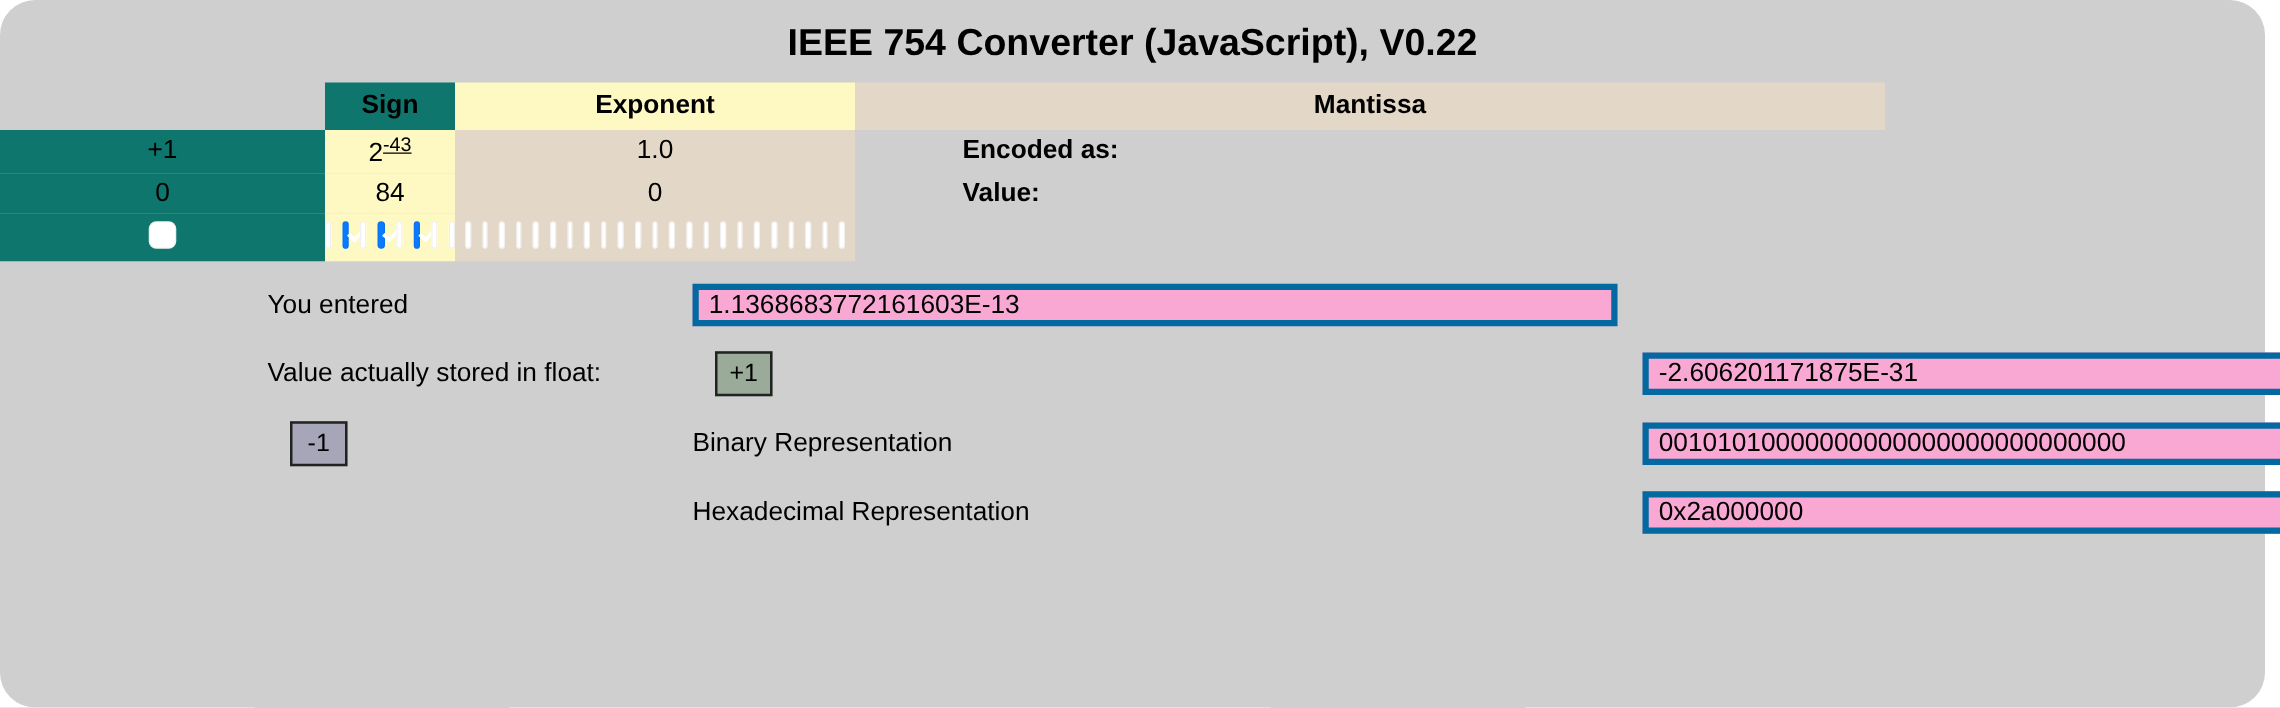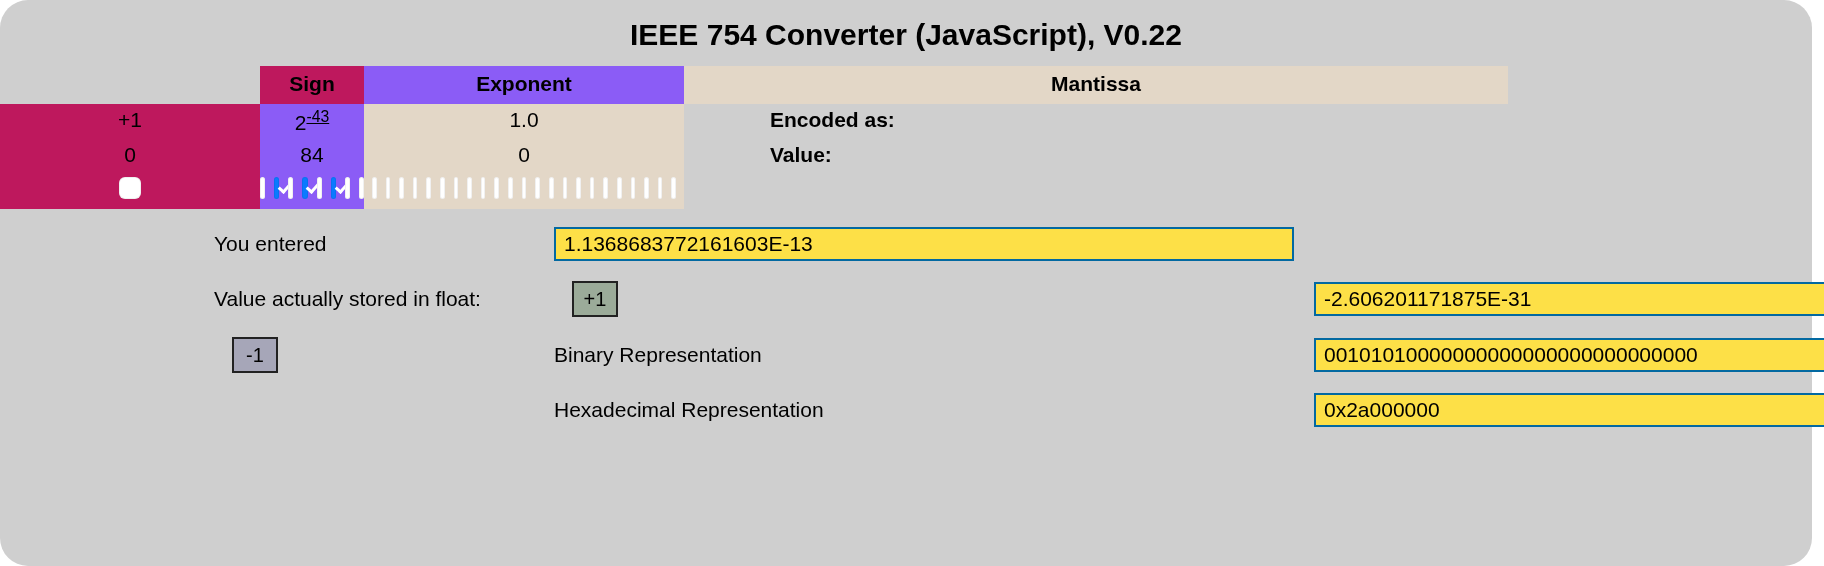--- a/index.html
+++ b/index.html
@@ -28,22 +28,22 @@
   .grid {
     display: grid;
     grid-template-columns: 260px 104px 320px 824px;
     margin-left: 0;
   }
   .col-header {
     font-weight: 700;
     text-align: center;
     padding: 6px 0 8px 0;
   }
-  .sign-bg   { background: #be185d; }
-  .exp-bg    { background: #8b5cf6; }
+  .sign-bg   { background: #0f766e; }
+  .exp-bg    { background: #fef9c3; }
   .mant-bg   { background: #e3d7c7; }
 
   .lbl {
     font-weight: 700;
     text-align: left;
     padding: 4px 0 4px 86px;
     background: #cfcfcf;
   }
   .val {
     text-align: center;
@@ -93,22 +93,22 @@
     row-gap: 14px;
     align-items: center;
     gap: 20px;
   }
   .form-label { font-weight: 400; }
   .ibox {
     width: 740px;
     height: 34px;
     font-size: 21px;
     font-family: inherit;
-    background: #fde047;
-    border: 2px solid #0369a1;
+    background: #f9a8d4;
+    border: 5px solid #0369a1;
     padding: 2px 8px;
   }
   .incdec {
     width: 46px;
     height: 36px;
     font-size: 20px;
     font-family: inherit;
     border: 2px solid #222;
     margin-left: 18px;
     cursor: pointer;

